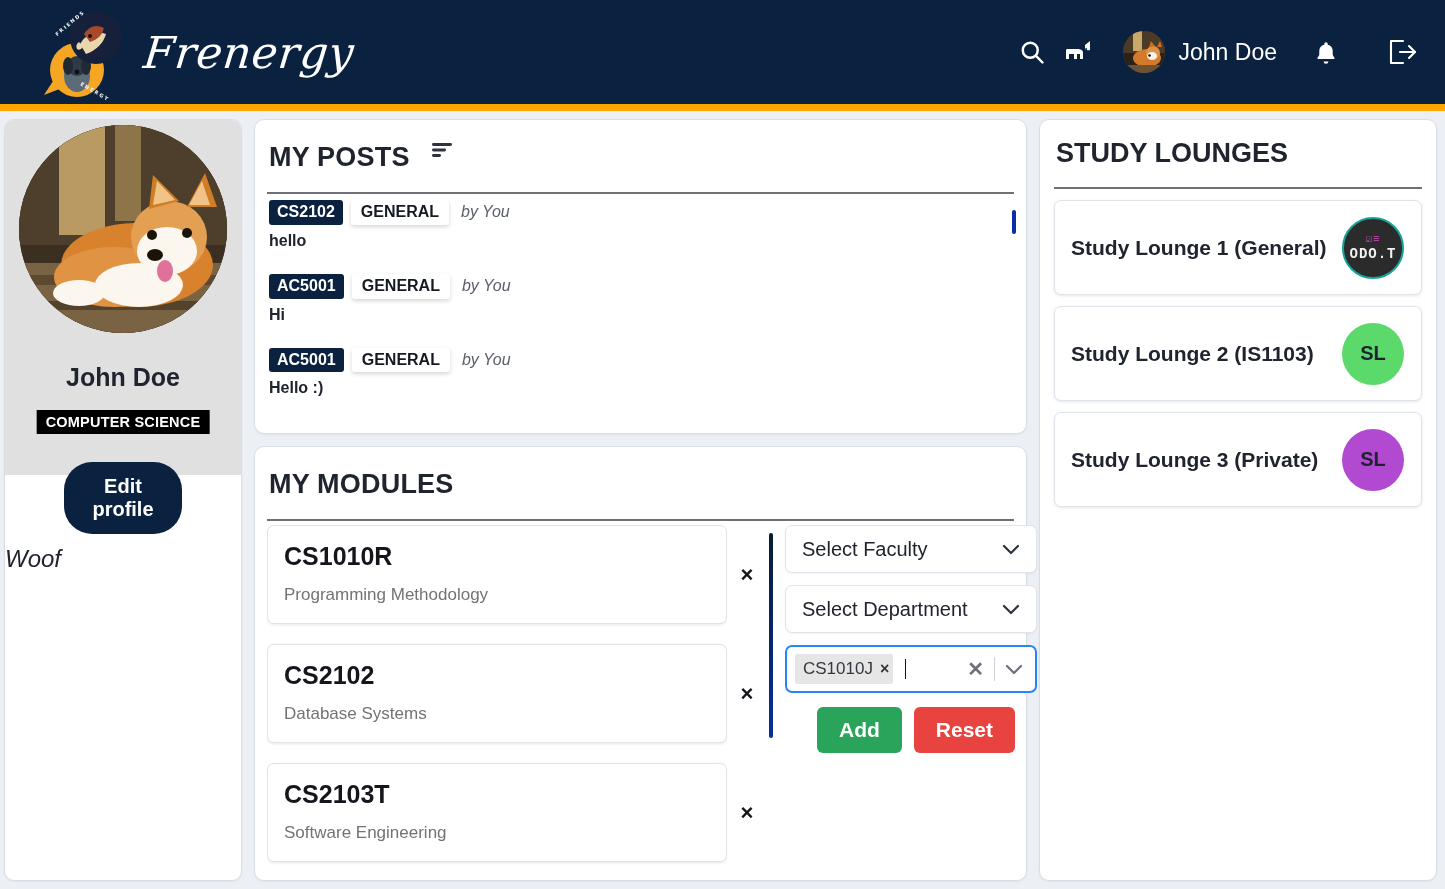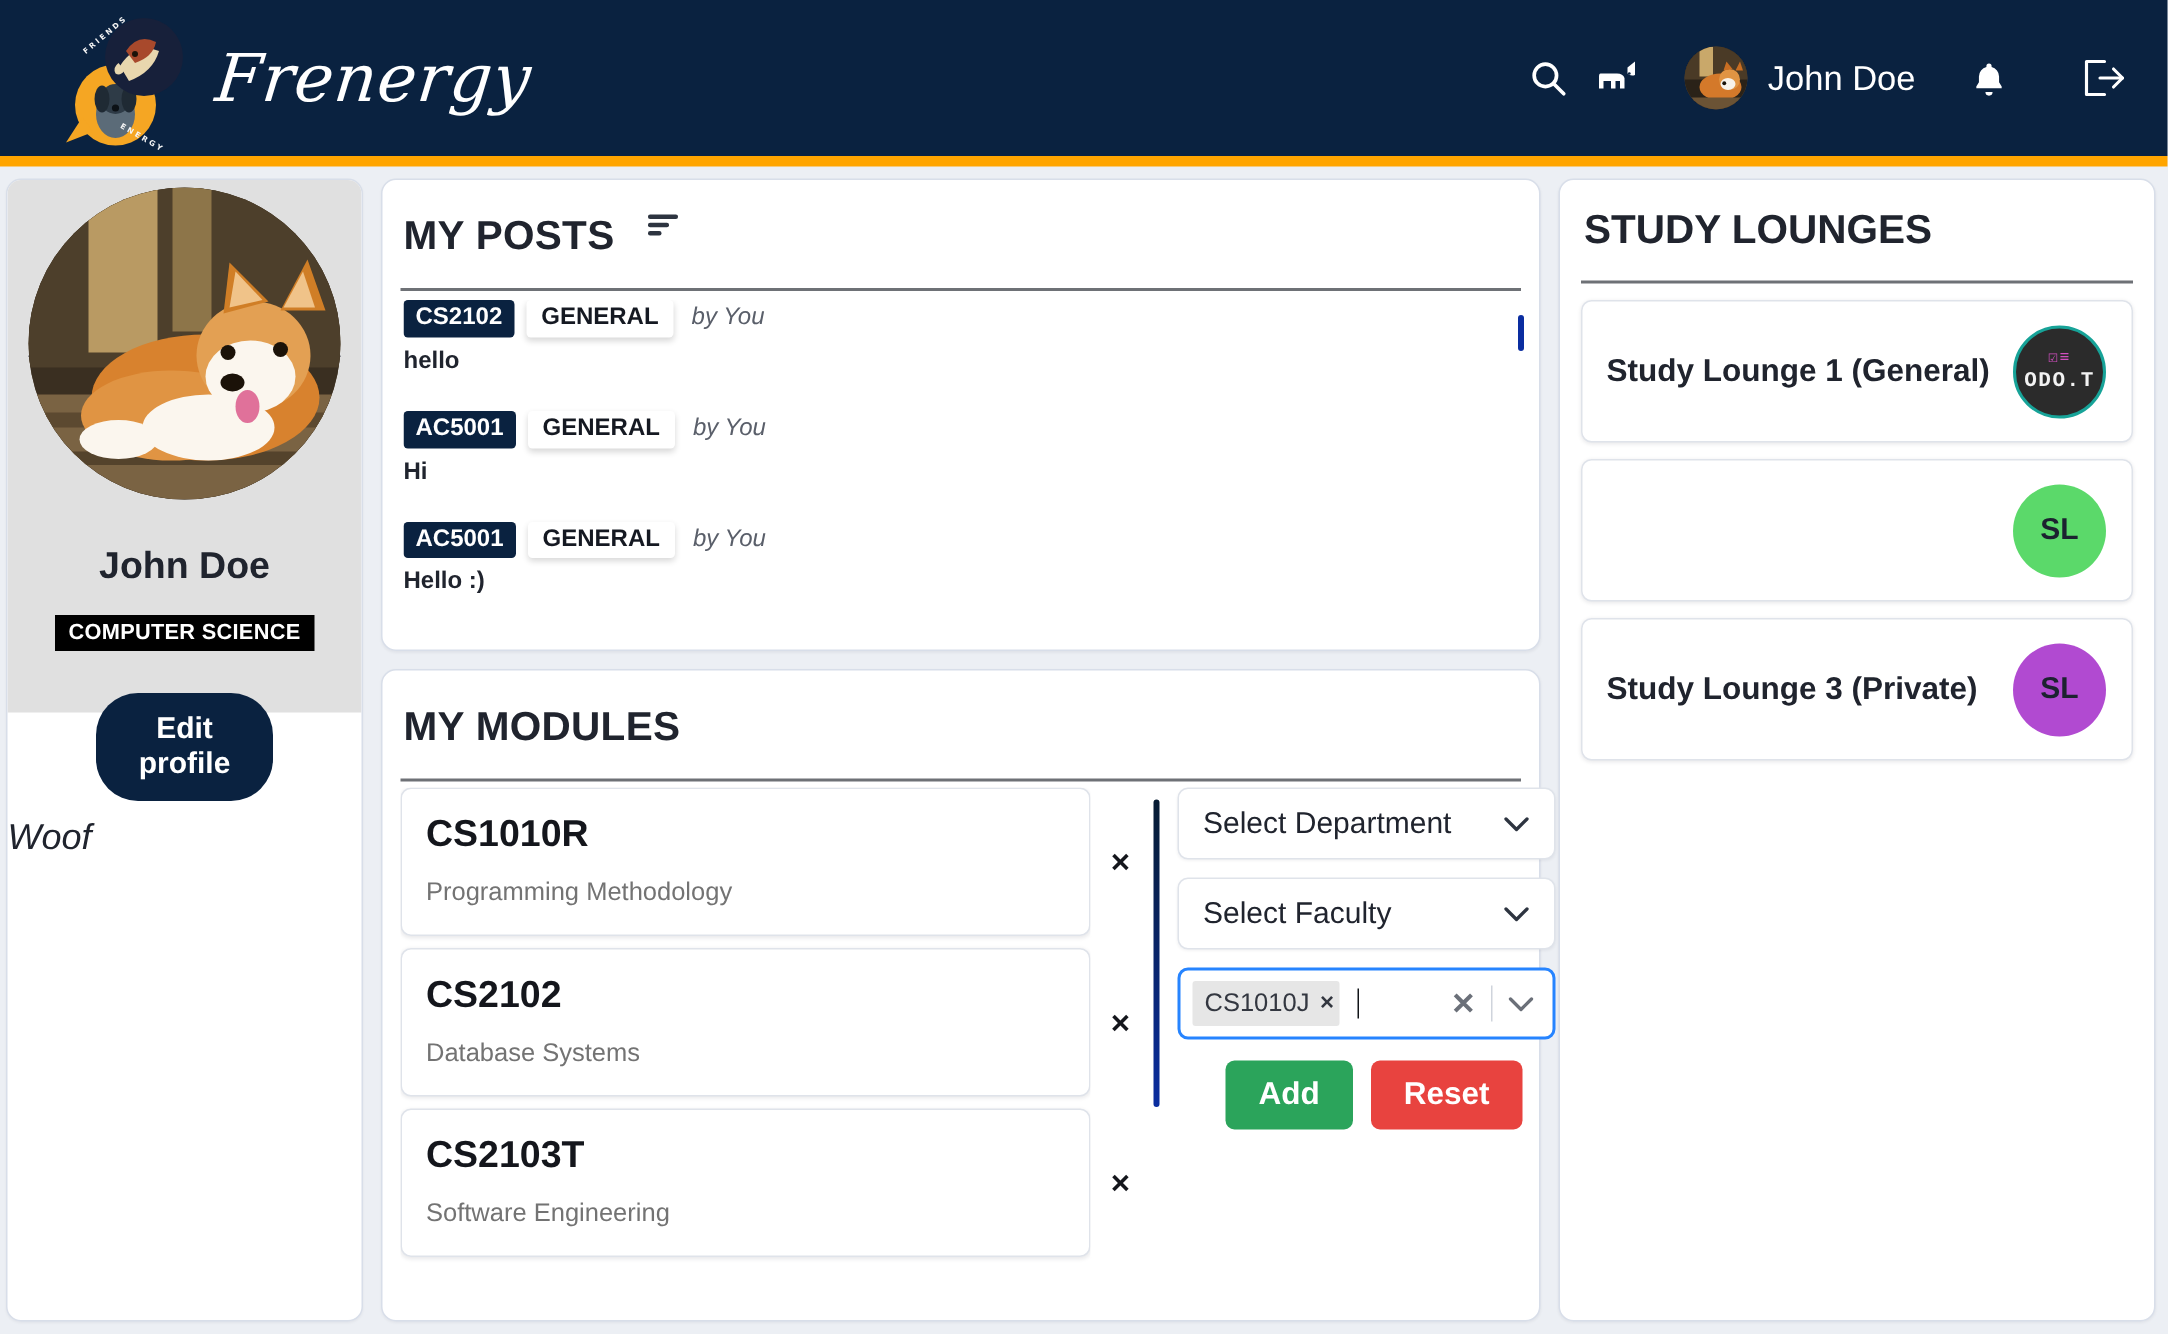--- a/index.html
+++ b/index.html
@@ -226,21 +226,21 @@
     display: flex;
     gap: 0;
   }
   .modules-scroll-area {
     width: 500px; flex: 0 0 500px;
     position: relative;
     overflow: hidden;
   }
   .module-row {
     display: flex; align-items: stretch;
-    margin-bottom: 8px;
+    margin-bottom: 20px;
   }
   .module-card {
     flex: 1 1 auto;
     background: #ffffff;
     border: 1px solid #dfe3ea;
     border-radius: 7px;
     box-shadow: 0 1px 3px rgba(16,24,40,.10);
     padding: 16px 16px 18px 16px;
     min-height: 93px;
   }
@@ -579,30 +579,30 @@
               <div class="module-title">Software Engineering</div>
             </div>
             <button class="module-remove">×</button>
           </div>
         </div>
 
         <div class="modules-scrollbar"></div>
 
         <div class="module-form">
           <div class="select-box">
-            <span>Select Department</span>
+            <span>Select Faculty</span>
             <span class="chev">
               <svg width="18" height="11" viewBox="0 0 18 11" fill="none" stroke="#2d3440" stroke-width="2.2" stroke-linecap="round" stroke-linejoin="round">
                   <polyline points="2,2 9,9 16,2"></polyline>
                 </svg>
             </span>
           </div>
 
           <div class="select-box">
-            <span>Select Faculty</span>
+            <span>Select Department</span>
             <span class="chev">
               <svg width="18" height="11" viewBox="0 0 18 11" fill="none" stroke="#2d3440" stroke-width="2.2" stroke-linecap="round" stroke-linejoin="round">
                   <polyline points="2,2 9,9 16,2"></polyline>
                 </svg>
             </span>
           </div>
 
           <div class="multiselect">
             <span class="chip">
               <span>CS1010J</span>
@@ -633,20 +633,21 @@
 
     <div class="lounge-item">
       <div class="lounge-name">Study Lounge 1 (General)</div>
       <div class="lounge-avatar dark">
         <span class="odot-icon">☑≡</span>
         <span>ODO.T</span>
       </div>
     </div>
 
     <div class="lounge-item">
+      <div class="lounge-name">Study Lounge 2 (IS1103)</div>
       <div class="lounge-avatar" style="background:#5bd96a">
         <span>SL</span>
       </div>
     </div>
 
     <div class="lounge-item">
       <div class="lounge-name">Study Lounge 3 (Private)</div>
       <div class="lounge-avatar" style="background:#b14ad1">
         <span>SL</span>
       </div>

